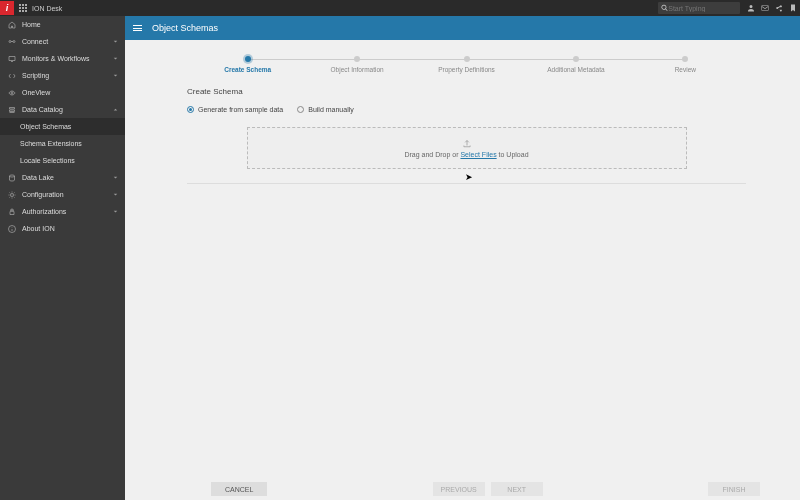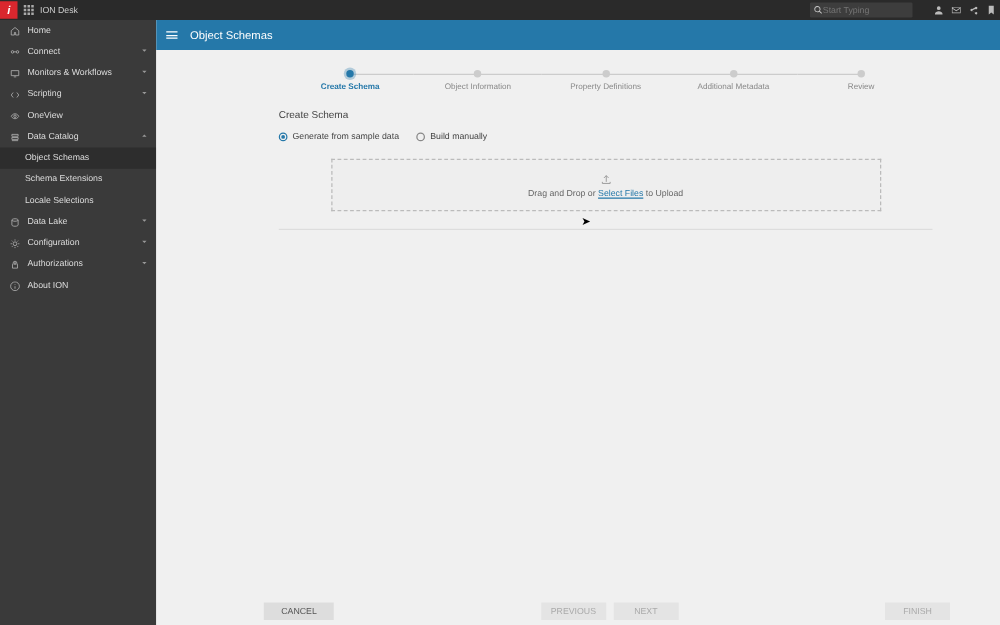--- a/index.html
+++ b/index.html
@@ -7,21 +7,21 @@
 .app { display: flex; flex-direction: column; height: 100%; }
 
 
 .topbar { height: 16px; background: #2a2a2a; display: flex; align-items: center; color: #ccc; font-size: 7px; }
 .topbar .brand-sq { width: 14px; height: 14px; background: #d9272e; display: flex; align-items:center; justify-content:center; color:#fff; font-style: italic; font-weight: bold; font-size: 9px; margin-right: 2px; }
 .topbar .grid-icon { width: 14px; display:flex; align-items:center; justify-content:center; }
 .topbar .dots { display:grid; grid-template-columns: repeat(3,2px); grid-template-rows: repeat(3,2px); gap:1px; }
 .topbar .dots span { width:2px; height:2px; background:#aaa; }
 .topbar .title { margin-left: 2px; }
 .topbar .spacer { flex: 1; }
-.topbar .search { display:flex; align-items:center; background:#3d3d3d; height:12px; width: 82px; border-radius:1px; padding: 0 3px; margin-right: 14px; }
+.topbar .search { display:flex; align-items:center; background:#3d3d3d; height:12px; width: 82px; border-radius:1px; padding: 0 3px; margin-right: 4px; }
 .topbar .search input { background: transparent; border:none; outline:none; color:#aaa; font-size: 7px; width: 100%; }
 .topbar .ticon { width: 14px; display:flex; align-items:center; justify-content:center; color:#bbb; }
 .topbar svg { width: 8px; height: 8px; fill: currentColor; }
 
 .body { flex:1; display:flex; min-height:0; }
 
 
 .sidebar { width: 125px; background: #3a3a3a; color: #ddd; font-size: 7px; display:flex; flex-direction:column; overflow:hidden; }
 .side-item { display:flex; align-items:center; height: 17px; padding: 0 6px; cursor: pointer; }
 .side-item.sub { padding-left: 20px; }
@@ -31,21 +31,21 @@
 .side-item .label { flex: 1; }
 .side-item .chev { color:#999; }
 .side-item .chev svg { width:7px; height:7px; fill: currentColor; }
 
 
 .main { flex:1; background:#f0f0f0; display:flex; flex-direction:column; position:relative; }
 .mainhdr { height: 24px; background: #2578a9; display:flex; align-items:center; color:#fff; font-size: 9px; padding: 0 8px; }
 .mainhdr .ham { margin-right: 10px; display:flex; flex-direction:column; gap:1.5px; }
 .mainhdr .ham span { width:9px; height:1px; background:#fff; }
 
-.content { flex:1; overflow:auto; padding: 10px 40px 0 84px; position:relative; }
+.content { flex:1; overflow:auto; padding: 10px 40px 0 48px; position:relative; }
 
 
 .stepper { display:flex; align-items:flex-start; margin: 6px 20px 14px 20px; position:relative; }
 .step { flex:1; display:flex; flex-direction:column; align-items:center; position:relative; }
 .step::before { content:""; position:absolute; top:3px; left:0; right:0; height:1px; background:#ccc; z-index:0; }
 .step:first-child::before { left: 50%; }
 .step:last-child::before { right: 50%; }
 .step .dot { width:6px; height:6px; border-radius:50%; background:#ccc; z-index:1; position:relative; }
 .step.active .dot { background:#2578a9; box-shadow: 0 0 0 2px rgba(37,120,169,0.3); }
 .step .slabel { font-size: 6.5px; color:#888; margin-top: 4px; white-space:nowrap; }

